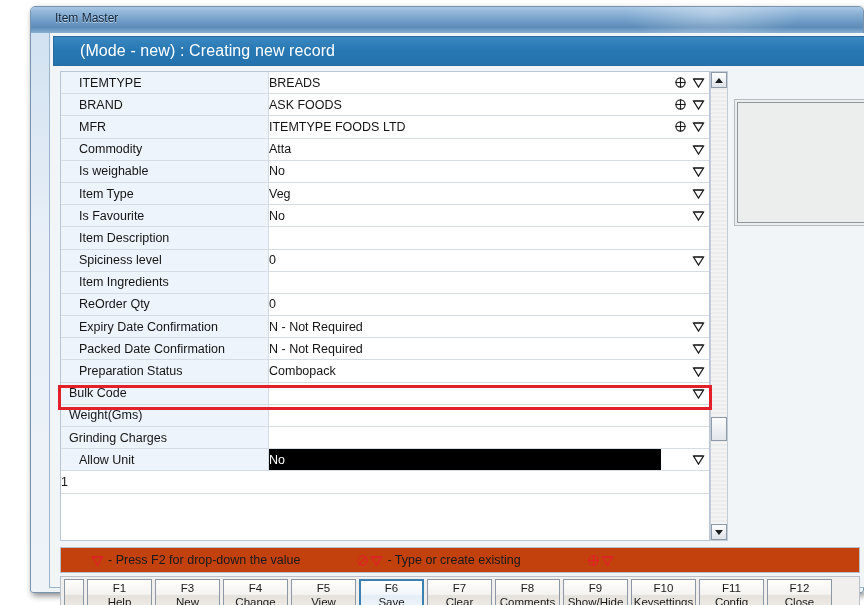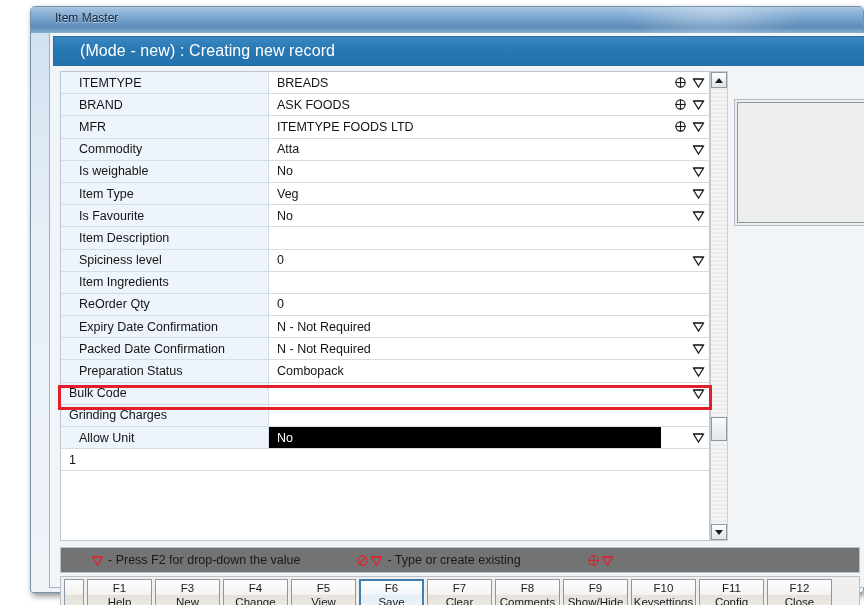--- a/index.html
+++ b/index.html
@@ -130,21 +130,21 @@
     overflow: hidden;
   }
   .cell-label.flush { padding-left: 8px; }
 
   .cell-value {
     flex: 1 1 auto;
     box-sizing: border-box;
     background: #ffffff;
     display: flex;
     align-items: center;
-    padding-left: 8px;
+    padding-left: 0;
     font-size: 12.5px;
     color: #141414;
     white-space: nowrap;
     overflow: hidden;
     position: relative;
   }
   .value-text { position: relative; z-index: 2; }
 
   
   .cell-value.selected { background: #ffffff; }
@@ -241,21 +241,21 @@
     border: 1px solid #8e959b;
     box-sizing: border-box;
     background: #eceeee;
   }
 
   
   .legend-bar {
     position: absolute;
     left: 10px; top: 514px;
     width: 800px; height: 26px;
-    background: #737373;
+    background: #c2410c;
     border: 1px solid #b9c0c7;
     box-sizing: border-box;
     display: flex;
     align-items: center;
   }
   .legend-item {
     display: flex;
     align-items: center;
     gap: 4px;
     font-size: 12.5px;
@@ -524,20 +524,26 @@
             <div class="cell-value">
               <span class="value-text"></span>
               <div class="icon-cluster">
                 <span class="ico">
                   <svg width="13" height="13" viewBox="0 0 13 13">
                     <path d="M1.5 3 L11.5 3 L6.5 11 Z" fill="none" stroke="#1b1b1b" stroke-width="1.2"></path>
                     <line x1="1.5" y1="3" x2="11.5" y2="3" stroke="#1b1b1b" stroke-width="1.2"></line>
                   </svg>
                 </span>
               </div>
+            </div>
+          </div>
+          <div class="grid-row">
+            <div class="cell-label flush">Weight(Gms)</div>
+            <div class="cell-value">
+              <span class="value-text"></span>
             </div>
           </div>
           <div class="grid-row">
             <div class="cell-label flush">Grinding Charges</div>
             <div class="cell-value">
               <span class="value-text"></span>
             </div>
           </div>
           <div class="grid-row">
             <div class="cell-label">Allow Unit</div>

